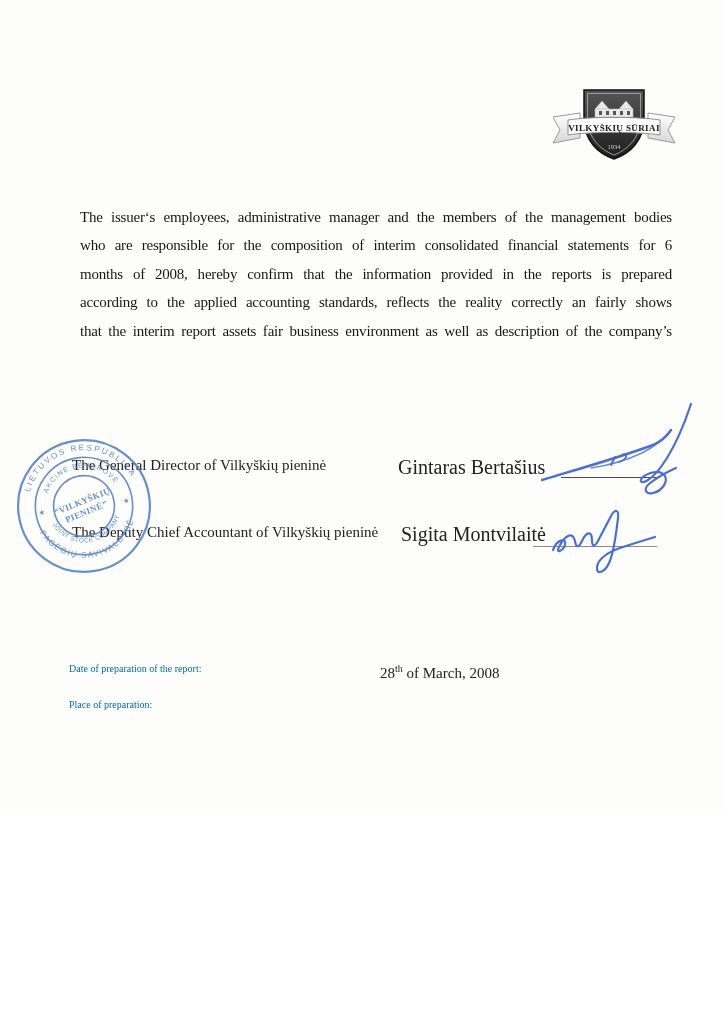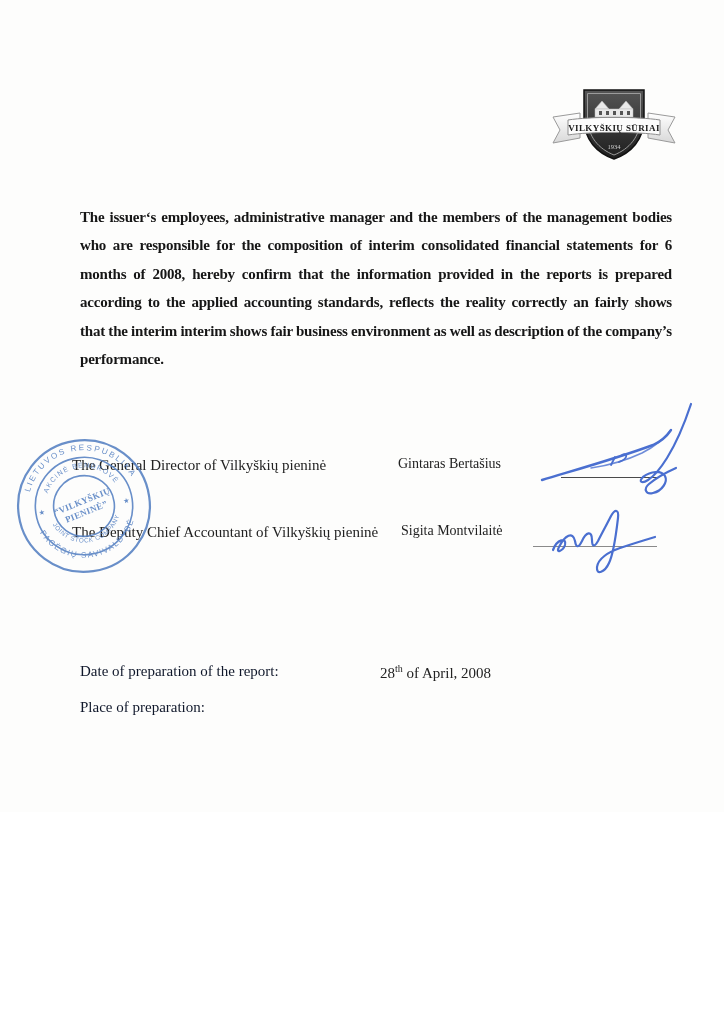--- a/index.html
+++ b/index.html
@@ -6,41 +6,41 @@
   .page{
     position:relative; width:724px; height:812px;
     background:#fdfdfc; overflow:hidden;
     font-family:"Liberation Serif", serif; color:#1b1b1b;
   }
   
   .logo{ position:absolute; left:550px; top:86px; width:128px; height:78px; }
   
   .statement{
     position:absolute; left:80px; top:203px; width:592px;
-    font-weight:bold; font-size:15px; letter-spacing:-0.2px; word-spacing:-0.3px;
+    font-weight:normal; font-size:15px; letter-spacing:-0.2px; word-spacing:-0.3px;
     color:#161616;
   }
   .statement .line{
     text-align:justify; text-align-last:justify;
     line-height:28.4px; white-space:normal;
   }
   .statement .line.last{ text-align-last:left; }
   
   .sig-label{ position:absolute; left:72px; font-size:15px; color:#222; white-space:nowrap; }
-  .sig-name{ position:absolute; font-size:14px; color:#222; white-space:nowrap; }
+  .sig-name{ position:absolute; font-size:20px; color:#222; white-space:nowrap; }
   .sig-line{ position:absolute; height:0; border-top:1.6px solid #4a4a4a; }
   .sig-line.l2{ border-top-color:#8a8a8a; }
   .sig-svg{ position:absolute; pointer-events:none; }
   
   .stamp{
     position:absolute; left:8px; top:430px; width:152px; height:152px;
     transform:rotate(-8deg); opacity:0.88; pointer-events:none; z-index:5;
   }
   
-  .detail-label{ position:absolute; left:80px; font-size:15px; color:#0f172a; white-space:nowrap; }
+  .detail-label{ position:absolute; left:69px; font-size:10px; color:#0369a1; white-space:nowrap; }
   .detail-value{ position:absolute; left:380px; font-size:15px; color:#222; white-space:nowrap; }
   .detail-value sup{ font-size:10px;text-align:center; }
   
   .smudge{
     position:absolute; left:408px; top:818px; width:44px; height:16px;
     background:radial-gradient(ellipse at center, rgba(120,120,120,0.14), rgba(120,120,120,0) 70%);
     filter:blur(1.5px);
   }
 </style>
 </head>
@@ -86,22 +86,21 @@
       <path d="M18,34 C40,30.5 88,30.5 110,34 L110,49 C88,45.5 40,45.5 18,49 Z" fill="#fcfcfc" stroke="#8e8e8e" stroke-width="1"></path>
       <text x="64" y="44.5" text-anchor="middle" font-size="9" font-weight="bold" font-family="Liberation Serif, serif" fill="#1a1a1a" letter-spacing="0.4">VILKYŠKIŲ SŪRIAI</text>
     </g>
   </svg>
 
   <div class="statement">
     <div class="line">The issuer‘s employees, administrative manager and the members of the management bodies</div>
     <div class="line">who are responsible for the composition of interim consolidated financial statements for 6</div>
     <div class="line">months of 2008, hereby confirm that the information provided in the reports is prepared</div>
     <div class="line">according to the applied accounting standards, reflects the reality correctly an fairly shows</div>
-    <div class="line">that the interim interim shows fair business environment as well as description of the company’s</div>
-    <div class="line last">performance.</div>
+    <div class="line">that the interim report assets fair business environment as well as description of the company’s</div>
   </div>
 
   <div class="sig-label" style="top:457px;">The General Director of Vilkyškių pieninė</div>
   <div class="sig-name" style="left:398px; top:456px;">Gintaras Bertašius</div>
   <div class="sig-line" style="left:561px; top:477px; width:96px;"></div>
   <svg class="sig-svg" style="left:515px; top:398px;" width="205" height="108" viewBox="0 0 205 108" aria-hidden="true">
     <g fill="none" stroke="#4a6fd0" stroke-linecap="round" stroke-linejoin="round">
       <path d="M27,82 C60,72 100,61 138,47 C147,43 152,38 156,32" stroke-width="2.4"></path>
       <path d="M156,32 C149,41 139,49 127,55 C110,63 90,68 76,70" stroke-width="1.6" opacity="0.8"></path>
       <path d="M96,67 l4,-8" stroke-width="1.8"></path>
@@ -145,19 +144,19 @@
       <text x="33" y="78" font-size="7" text-anchor="middle">★</text>
       <text x="117" y="78" font-size="7" text-anchor="middle">★</text>
       <g transform="rotate(-14 75 75)" font-family="Liberation Serif, serif" font-weight="bold">
         <text x="75" y="73" font-size="8.8" text-anchor="middle" letter-spacing="0.4">“VILKYŠKIŲ</text>
         <text x="75" y="84" font-size="8.8" text-anchor="middle" letter-spacing="0.4">PIENINĖ”</text>
       </g>
     </g>
   </svg>
 
   <div class="detail-label" style="top:663px;">Date of preparation of the report:</div>
-  <div class="detail-value" style="top:663px;"><span>28</span><sup>th</sup><span> of April, 2008</span></div>
+  <div class="detail-value" style="top:663px;"><span>28</span><sup>th</sup><span> of March, 2008</span></div>
 
   <div class="detail-label" style="top:699px;">Place of preparation:</div>
 
   <div class="smudge"></div>
 
 </div>
 
 </body></html>

